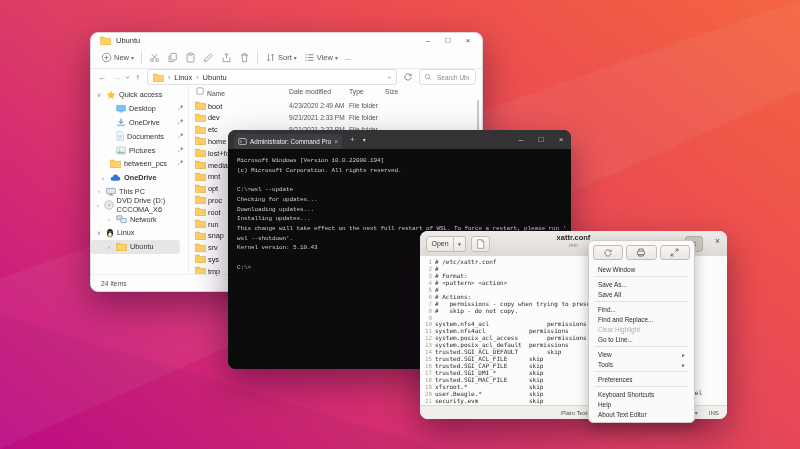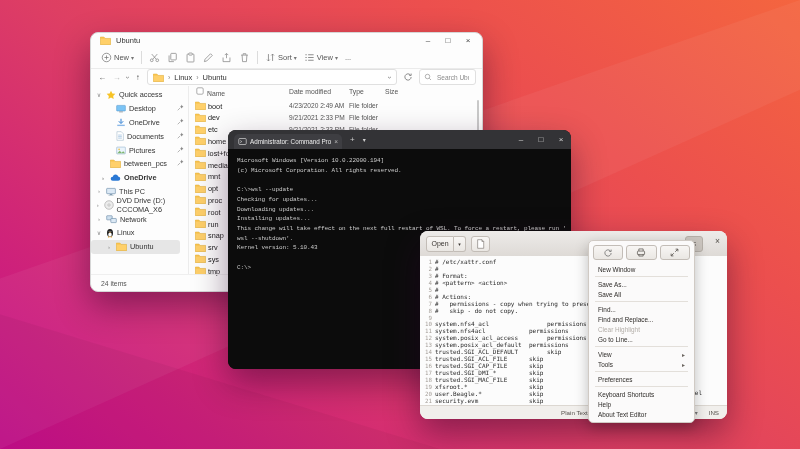--- a/index.html
+++ b/index.html
@@ -329,21 +329,21 @@
           <div class="srow" style="padding-left: 4px;">
             <span class="exp">›</span>
             <span class="ic">
               <svg width="10" height="10" viewBox="0 0 14 14">
                 <circle cx="7" cy="7" r="6" fill="#ececec" stroke="#9a9a9a" stroke-width=".8"></circle>
                 <circle cx="7" cy="7" r="1.6" fill="#fff" stroke="#9a9a9a" stroke-width=".8"></circle>
               </svg>
             </span>
             <span>DVD Drive (D:) CCCOMA_X6</span>
           </div>
-          <div class="srow" style="padding-left: 4px;">
+          <div class="srow" style="padding-left: 14px;">
             <span class="exp">›</span>
             <span class="ic">
               <svg width="11" height="9" viewBox="0 0 16 13">
                 <rect x="1" y="1" width="8" height="6" rx=".8" fill="#cfe0ef" stroke="#5b7f9e" stroke-width=".8"></rect>
                 <rect x="7" y="5" width="8" height="6" rx=".8" fill="#dce9f5" stroke="#5b7f9e" stroke-width=".8"></rect>
               </svg>
             </span>
             <span>Network</span>
           </div>
           <div class="srow" style="padding-left: 4px;">
@@ -603,20 +603,24 @@
       <span id="openbtn" class="gbtn">Open</span>
       <span id="opendd" class="gbtn">▾</span>
       <span id="newdoc" class="gbtn">
           <span class="ic">
             <svg width="9" height="10" viewBox="0 0 12 14">
               <path d="M2 1h6l2.5 2.5V13H2z" fill="#fff" stroke="#7a756f" stroke-width=".9"></path>
               <path d="M8 1v2.5h2.5" fill="none" stroke="#7a756f" stroke-width=".9"></path>
             </svg>
           </span>
         </span>
+      <span id="ed-titlebox">
+        <div id="ed-title">xattr.conf</div>
+        <div id="ed-sub">/etc</div>
+      </span>
       <span id="hambtn">≡</span>
       <span id="ed-close">×</span>
     </div>
     <div id="ed-text">
         <div class="eline">
           <span class="ln">1</span>
           <span class="code"># /etc/xattr.conf</span>
         </div>
         <div class="eline">
           <span class="ln">2</span>

